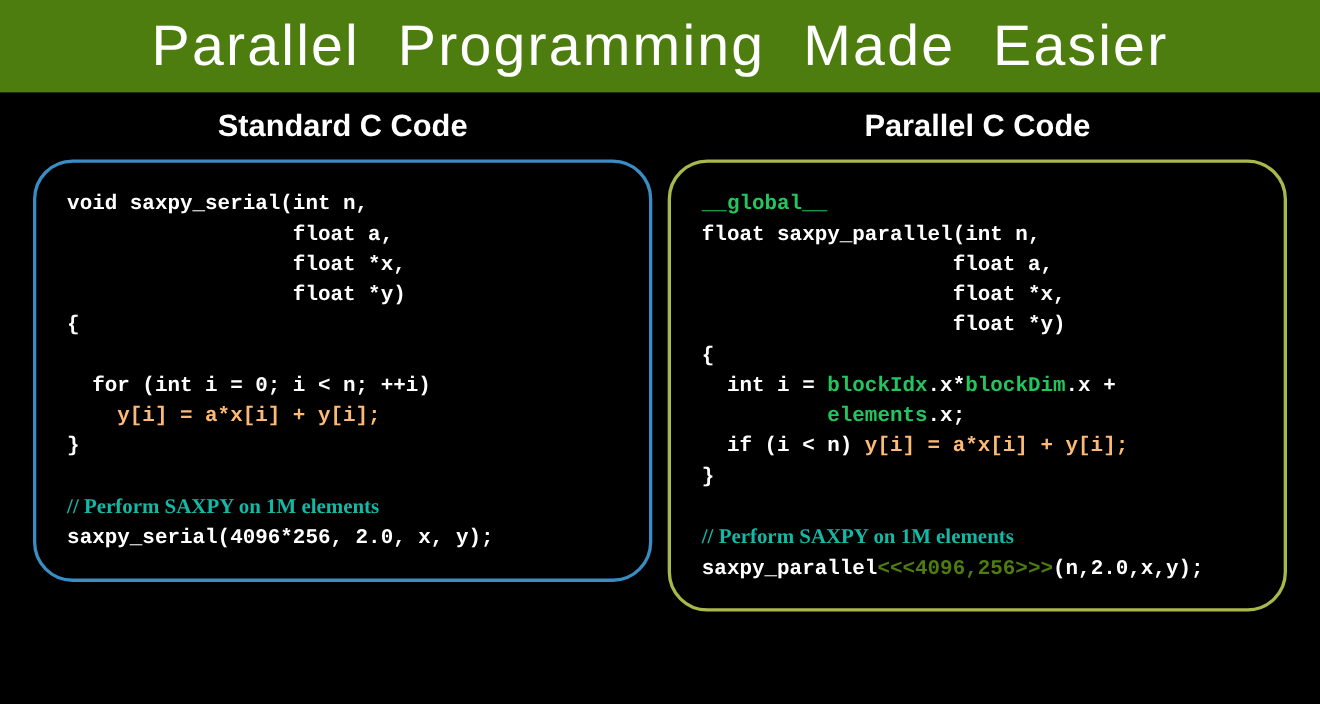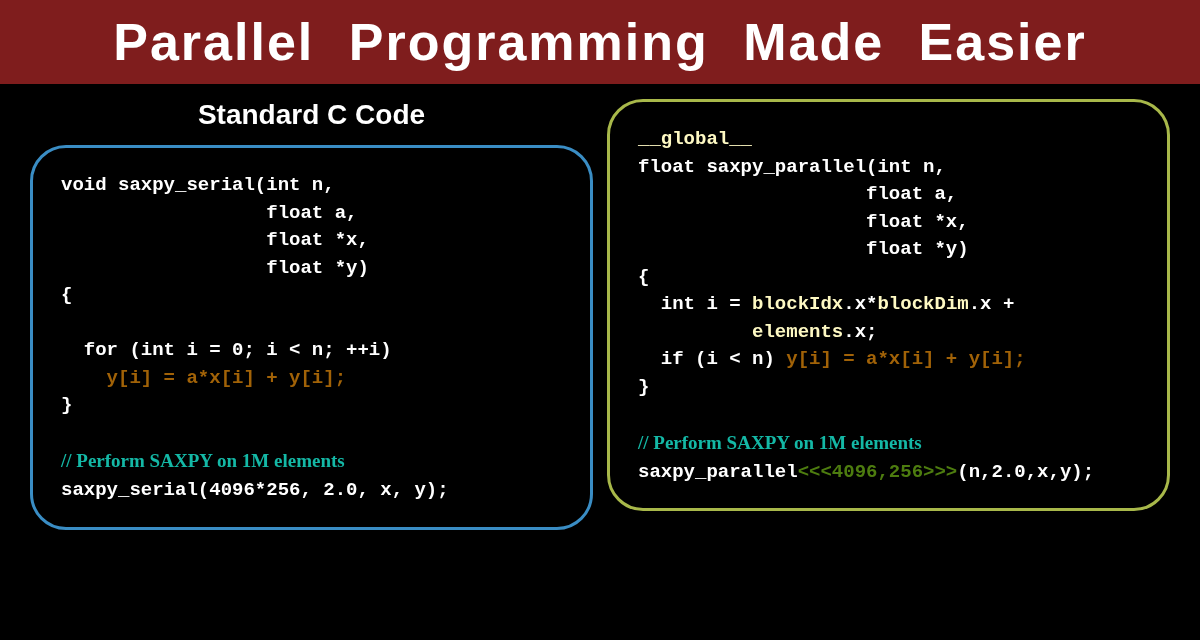--- a/index.html
+++ b/index.html
@@ -5,26 +5,26 @@
   body {
     margin: 0;
     padding: 0;
     background: #000;
     font-family: 'Courier New', monospace;
     width: 1200px;
     height: 640px;
     overflow: hidden;
   }
   .title-bar {
-    background: #7f1d1d;
+    background: #4d7c0f;
     color: #fff;
     text-align: center;
     font-family: Arial, sans-serif;
     font-size: 52px;
-    font-weight: bold;
+    font-weight: normal;
     padding: 12px 0;
     letter-spacing: 2px;
     word-spacing: 18px;
   }
   .columns {
     display: flex;
     justify-content: space-around;
     padding: 15px 30px 0 30px;
     gap: 14px;
   }
@@ -53,23 +53,23 @@
     line-height: 1.45;
     color: #fff;
     white-space: pre;
   }
   .codebox.left {
     border-color: #3a8dc4;
   }
   .codebox.right {
     border-color: #a8b84a;
   }
-  .green { color: #fef9c3; }
+  .green { color: #22c55e; }
   .yellow { color: #14b8a6; font-family: Liberation Serif, serif; }
-  .magenta { color: #a16207; }
+  .magenta { color: #fdba74; }
   .orange { color: #4d7c0f; }
 </style>
 </head>
 <body>
 
 <div class="title-bar">Parallel Programming Made Easier</div>
 
 <div class="columns">
 
   <div class="column">
@@ -82,20 +82,21 @@
 <span></span>
 <span>  for (int i = 0; i &lt; n; ++i)</span>
 <span class="magenta">    y[i] = a*x[i] + y[i];</span>
 <span>}</span>
 <span></span>
 <span class="yellow">// Perform SAXPY on 1M elements</span>
 <span>saxpy_serial(4096*256, 2.0, x, y);</span></div>
   </div>
 
   <div class="column">
+    <div class="subtitle">Parallel C Code</div>
     <div class="codebox right"><span class="green">__global__</span>
 <span>float saxpy_parallel(int n,</span>
 <span>                    float a,</span>
 <span>                    float *x,</span>
 <span>                    float *y)</span>
 <span>{</span>
 <span>  int i = </span><span class="green">blockIdx</span><span>.x*</span><span class="green">blockDim</span><span>.x +</span>
 <span>          </span><span class="green">elements</span><span>.x;</span>
 <span>  if (i &lt; n) </span><span class="magenta">y[i] = a*x[i] + y[i];</span>
 <span>}</span>

